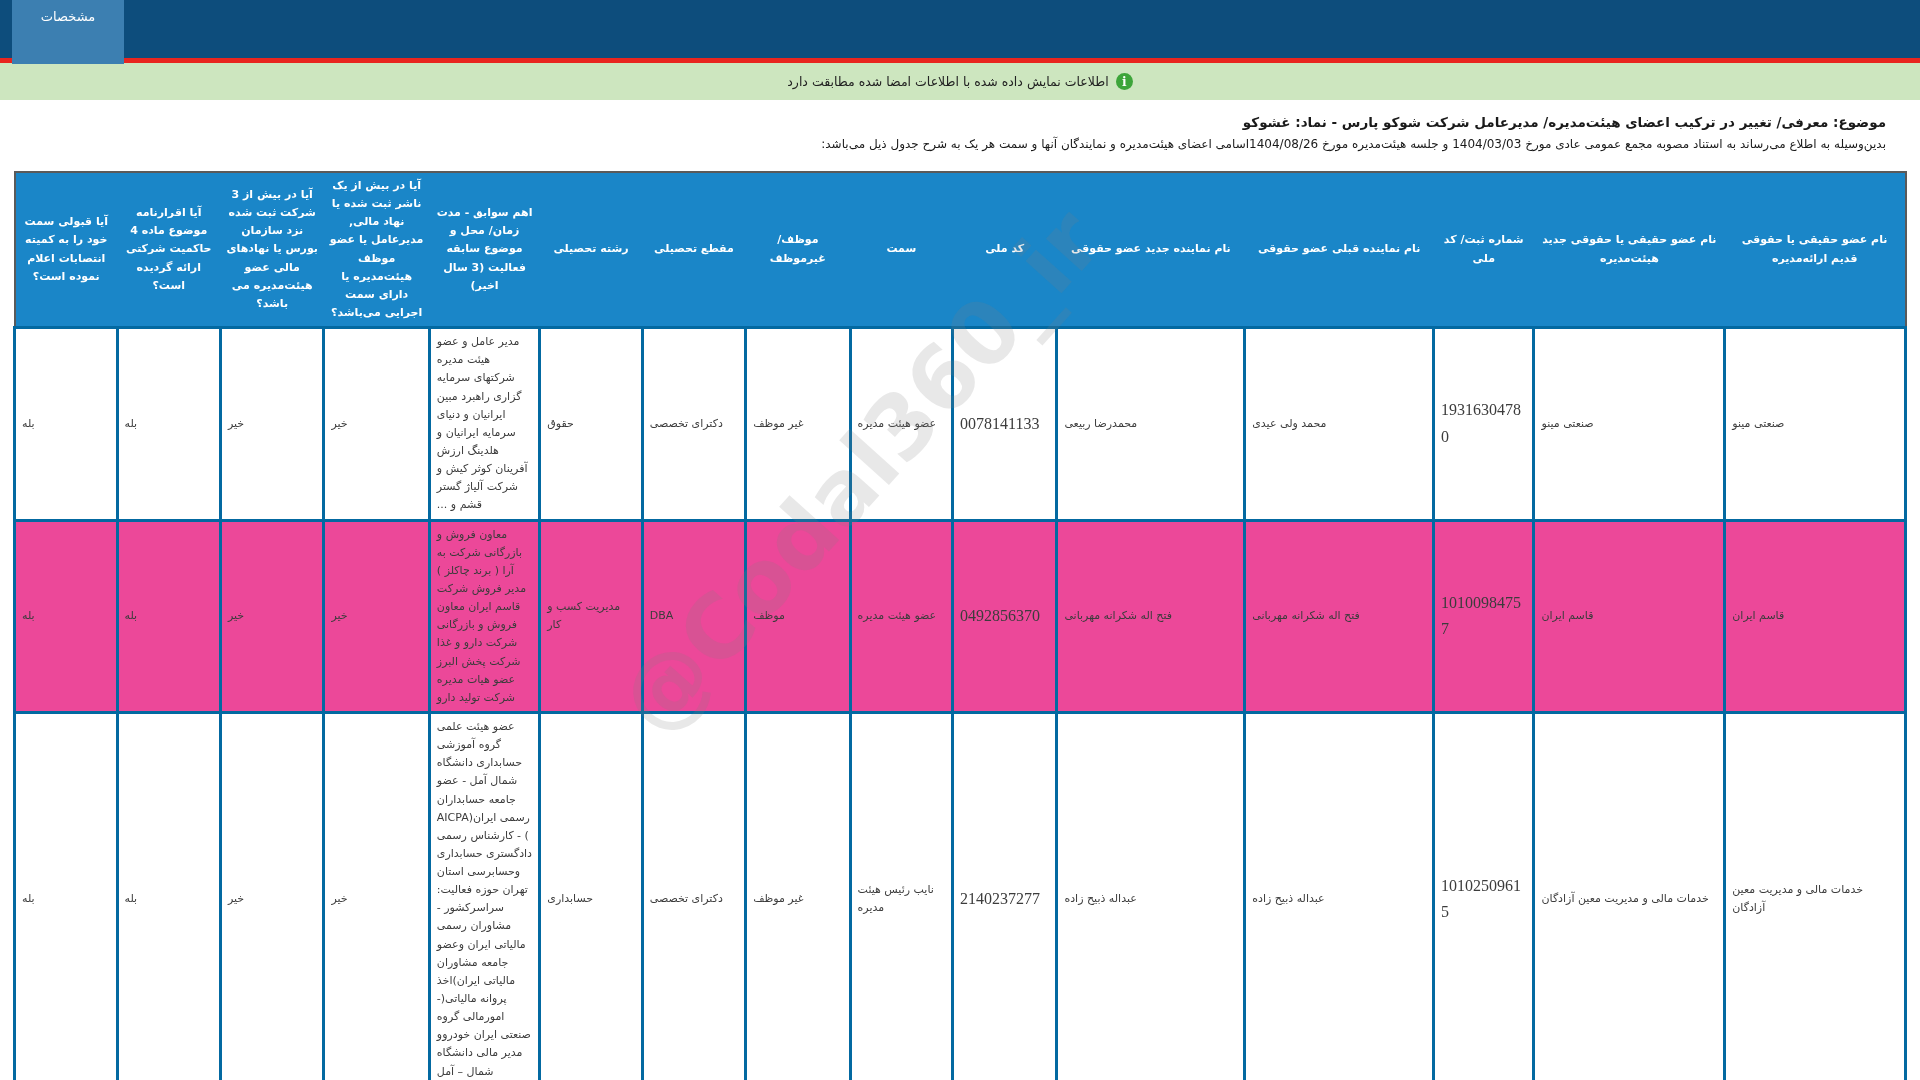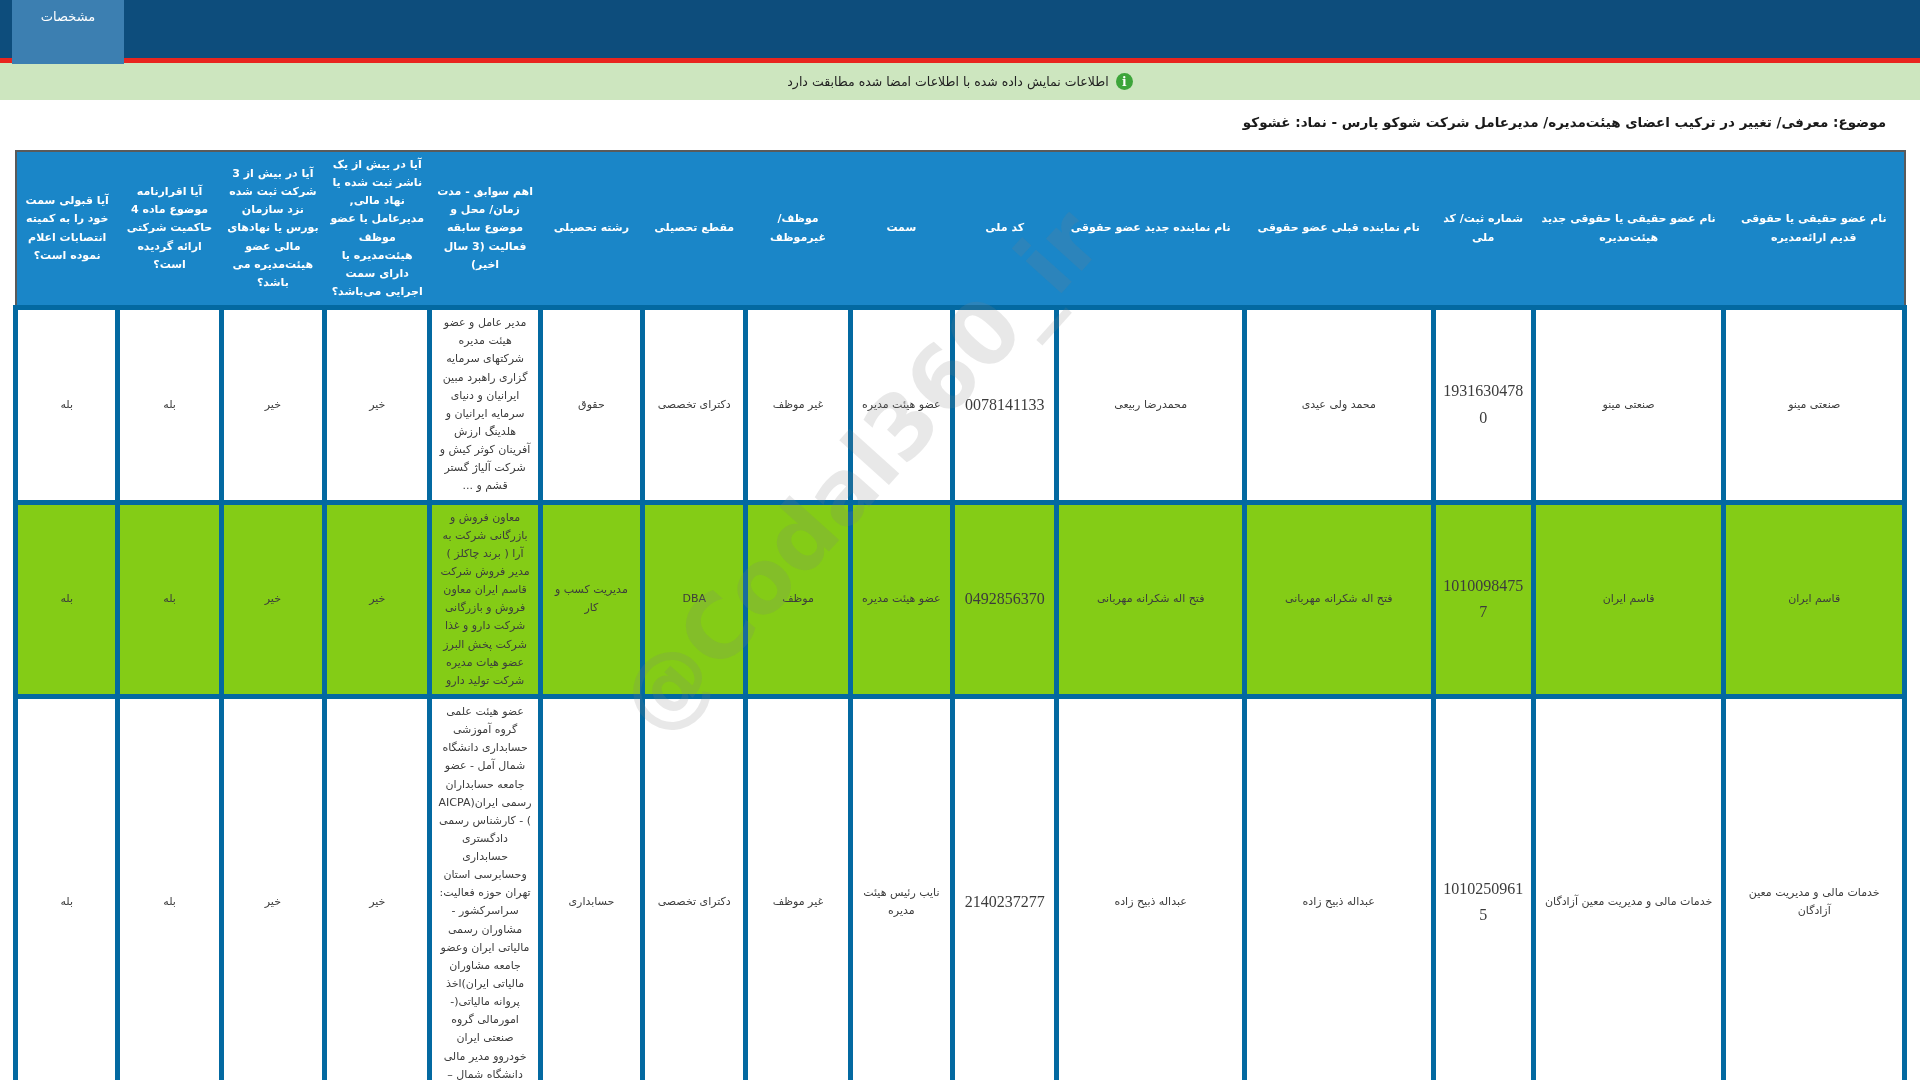--- a/index.html
+++ b/index.html
@@ -80,30 +80,30 @@
     font-size: 11px;
     font-weight: bold;
     line-height: 1.65;
     height: 92px;
     padding: 4px 5px;
     text-align: center;
     vertical-align: middle;
     border: none;
   }
   tbody td {
-    border: 5px solid #0369a1;
+    border: 3px solid #0369a1;
     font-size: 11px;
     color: #3c3c3c;
-    text-align: center;
+    text-align: left;
     vertical-align: middle;
     padding: 4px 6px;
     line-height: 1.65;
     word-wrap: break-word;
   }
-  tbody tr.shaded td { background: #84cc16; }
+  tbody tr.shaded td { background: #ec4899; }
   tbody td.num {
     font-family: "Liberation Serif", "DejaVu Serif", serif;
     font-size: 16px;
     direction: ltr;
   }
 </style>
 </head>
 <body>
 
 <div class="topbar">
@@ -113,20 +113,21 @@
 </div>
 <div class="redline"></div>
 
 <div class="greenbar">
   <span class="info-icon">i</span>
   <span>اطلاعات نمایش داده شده با اطلاعات امضا شده مطابقت دارد</span>
 </div>
 
 <div class="intro">
   <div class="subject">موضوع: معرفی/ تغییر در ترکیب اعضای هیئت‌مدیره/ مدیرعامل شرکت شوکو پارس - نماد: غشوکو</div>
+  <div class="line">بدین‌وسیله به اطلاع می‌رساند به استناد مصوبه مجمع عمومی عادی مورخ  1404/03/03  و جلسه هیئت‌مدیره مورخ 1404/08/26اسامی اعضای هیئت‌مدیره و نمایندگان آنها و سمت هر یک به شرح جدول ذیل می‌باشد:</div>
 </div>
 
 <div class="watermark">@Codal360_ir</div>
 
 <div class="tbl-wrap">
   <table>
     <colgroup id="cols">
         <col style="width: 180px;">
         <col style="width: 190px;">
         <col style="width: 100px;">

